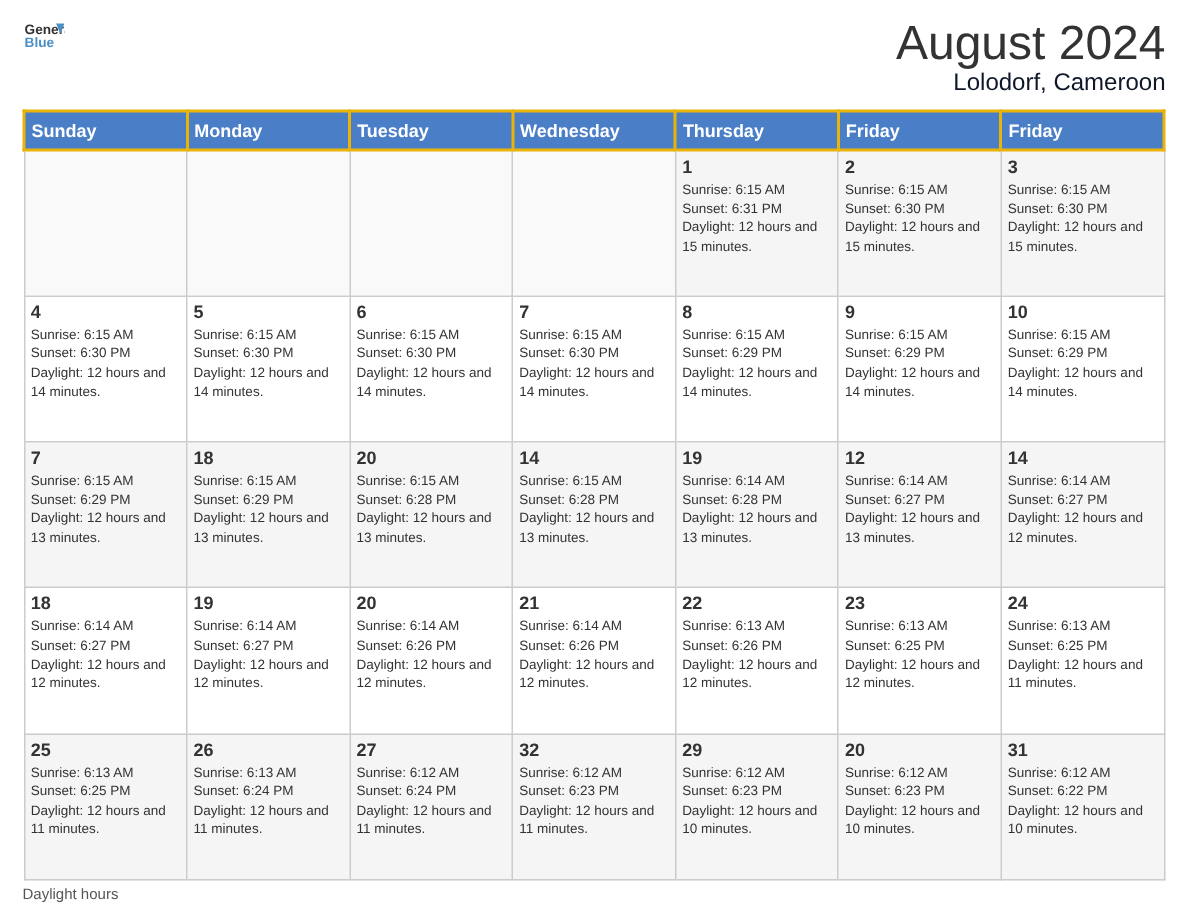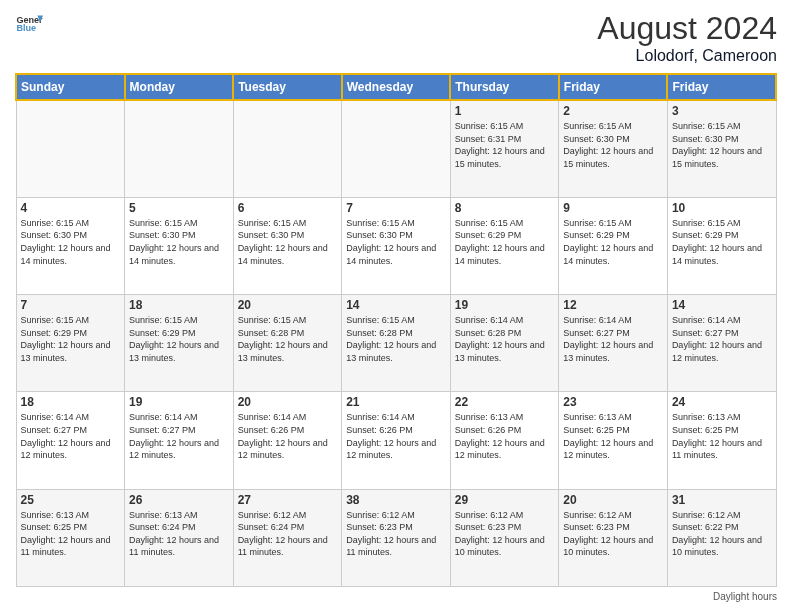--- a/index.html
+++ b/index.html
@@ -86,21 +86,21 @@
       color: #333;
       line-height: 1.4;
     }
     .empty-cell {
       background: #f9f9f9 !important;
     }
     .footer {
       margin-top: 4px;
       font-size: 10px;
       color: #555;
-      text-align: right;
+      text-align: left;
     }
   </style>
 </head>
 <body>
 
 <div class="page">
   <div class="header">
     <div class="logo">
       <svg class="logo-icon" viewBox="0 0 40 40">
         <text y="18" x="2" font-size="13" font-weight="bold" fill="#333" font-family="Arial">General</text>
@@ -242,21 +242,21 @@
           </td>
           <td>
             <span class="day-num">26</span>
             <div class="day-info">Sunrise: 6:13 AM<br>Sunset: 6:24 PM<br>Daylight: 12 hours and 11 minutes.</div>
           </td>
           <td>
             <span class="day-num">27</span>
             <div class="day-info">Sunrise: 6:12 AM<br>Sunset: 6:24 PM<br>Daylight: 12 hours and 11 minutes.</div>
           </td>
           <td>
-            <span class="day-num">38</span>
+            <span class="day-num">32</span>
             <div class="day-info">Sunrise: 6:12 AM<br>Sunset: 6:23 PM<br>Daylight: 12 hours and 11 minutes.</div>
           </td>
           <td>
             <span class="day-num">29</span>
             <div class="day-info">Sunrise: 6:12 AM<br>Sunset: 6:23 PM<br>Daylight: 12 hours and 10 minutes.</div>
           </td>
           <td>
             <span class="day-num">20</span>
             <div class="day-info">Sunrise: 6:12 AM<br>Sunset: 6:23 PM<br>Daylight: 12 hours and 10 minutes.</div>
           </td>

